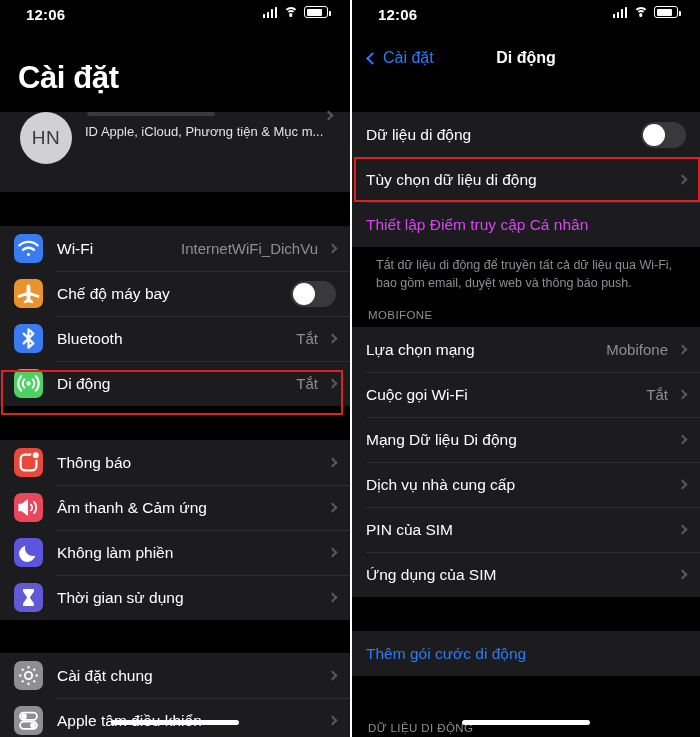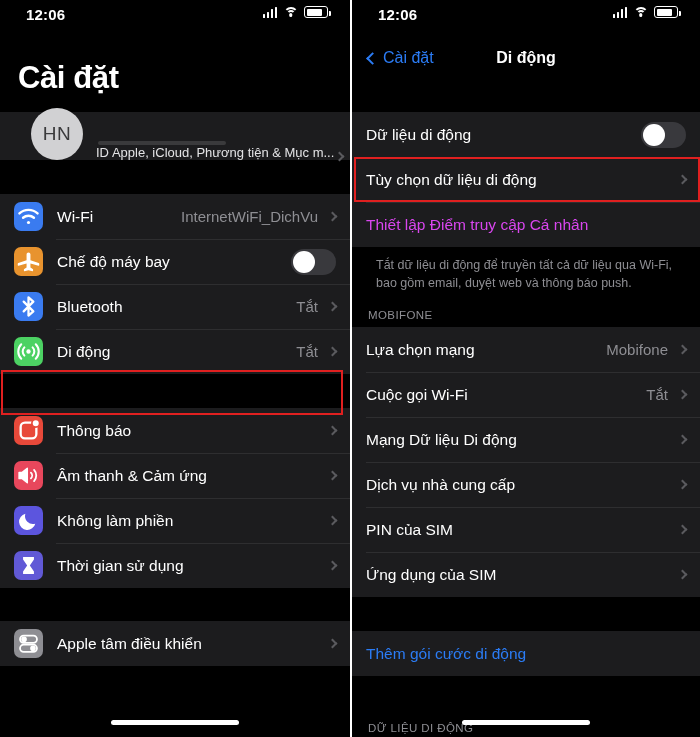--- a/index.html
+++ b/index.html
@@ -99,27 +99,27 @@
     transform: rotate(45deg); flex:none; margin-left:2px;
   }
 
   
   .toggle { width:45px; height:26px; border-radius:13px; background:#39393d;
             position:relative; flex:none; }
   .toggle .knob { position:absolute; top:2px; left:2px; width:22px; height:22px;
             border-radius:50%; background:#fff; }
 
   
-  .profile-row { display:flex; align-items:flex-end; height:48px; padding:0 31px; cursor:pointer; }
+  .profile-row { display:flex; align-items:flex-start; height:80px; padding:0 20px; cursor:pointer; }
   .avatar {
     width:52px; height:52px; border-radius:50%; background:#d1d1d3; color:#3a3a3c;
     display:flex; align-items:center; justify-content:center;
     font-size:19px; letter-spacing:.5px; margin-right:13px; flex:none;
   }
-  .profile-text { flex:1; display:flex; flex-direction:column; justify-content:center; gap:0; }
+  .profile-text { flex:1; display:flex; flex-direction:column; justify-content:center; gap:8px; }
   .profile-name-redacted { height:4px; width:128px; background:#3a3a3c; border-radius:2px; margin-left:2px; }
   .profile-sub { font-size:13px; color:#e3e3e5; white-space:nowrap; }
 
   
   .note { font-size:12.5px; color:#8e8e93; line-height:1.45; padding:9px 16px 11px 24px; background:#000; }
   .sect-head { font-size:11.5px; color:#8e8e93; letter-spacing:.4px; padding:6px 16px 6px 16px; background:#000; }
 
   
   .hl { position:absolute; border:2px solid #e02020; pointer-events:none; z-index:5; }
 
@@ -273,20 +273,30 @@
         <div class="label">Thời gian sử dụng</div>
         <div class="chev"></div>
       </div>
     </div>
 
     <div class="gap" style="height:33px"></div>
 
     <div class="group">
       <div class="row">
         <div class="icon" style="background:#8e8e93">
+          <svg class="g" viewBox="0 0 24 24" fill="none" stroke="#fff" stroke-width="1.6">
+            <circle cx="12" cy="12" r="3"></circle>
+            <path d="M12 4.2v2M12 17.8v2M19.8 12h-2M6.2 12h-2M17.5 6.5l-1.4 1.4M7.9 16.1l-1.4 1.4M17.5 17.5l-1.4-1.4M7.9 7.9 6.5 6.5"></path>
+            </svg>
+        </div>
+        <div class="label">Cài đặt chung</div>
+        <div class="chev"></div>
+      </div>
+      <div class="row">
+        <div class="icon" style="background:#8e8e93">
           <svg class="g" viewBox="0 0 24 24" fill="none" stroke="#fff" stroke-width="1.5">
             <rect x="5" y="5.5" width="14" height="6" rx="3"></rect>
               <circle cx="8.3" cy="8.5" r="1.6" fill="#fff"></circle>
             <rect x="5" y="13" width="14" height="6" rx="3"></rect>
               <circle cx="15.7" cy="16" r="1.6" fill="#fff"></circle>
             </svg>
         </div>
         <div class="label">Apple tâm điều khiển</div>
         <div class="chev"></div>
       </div>

